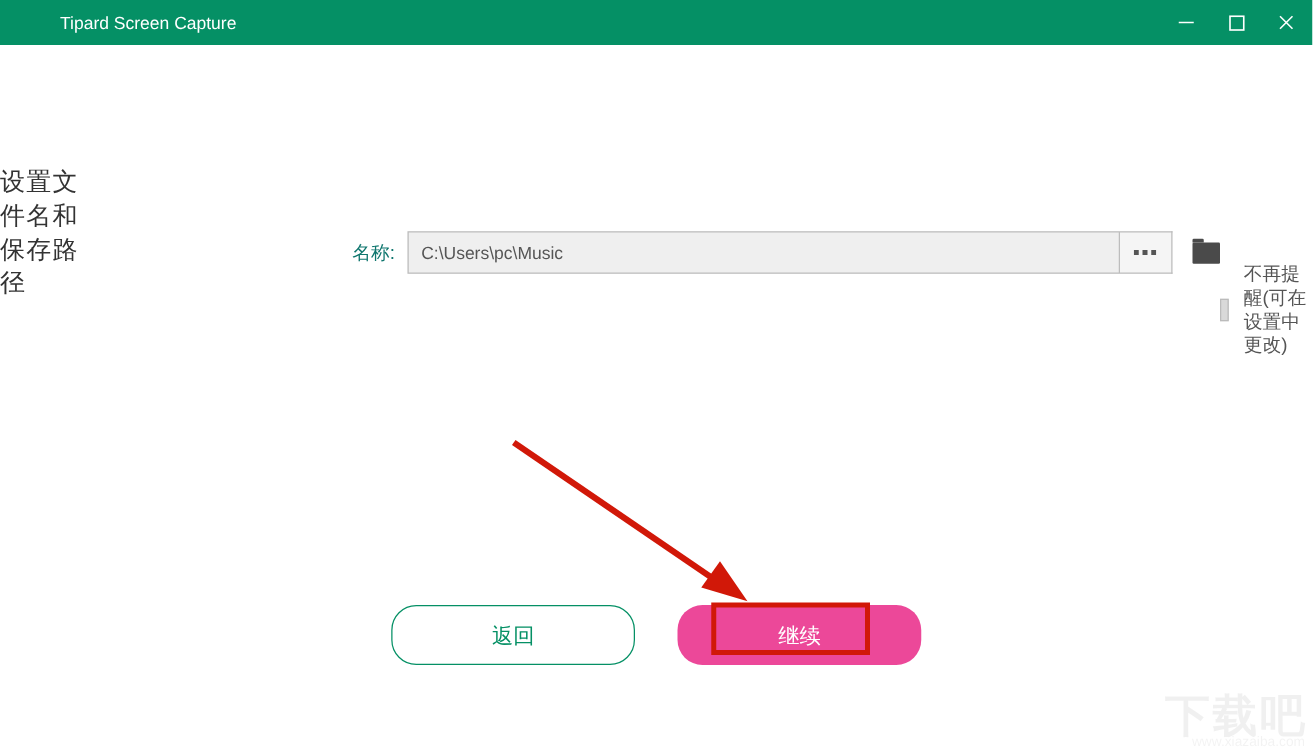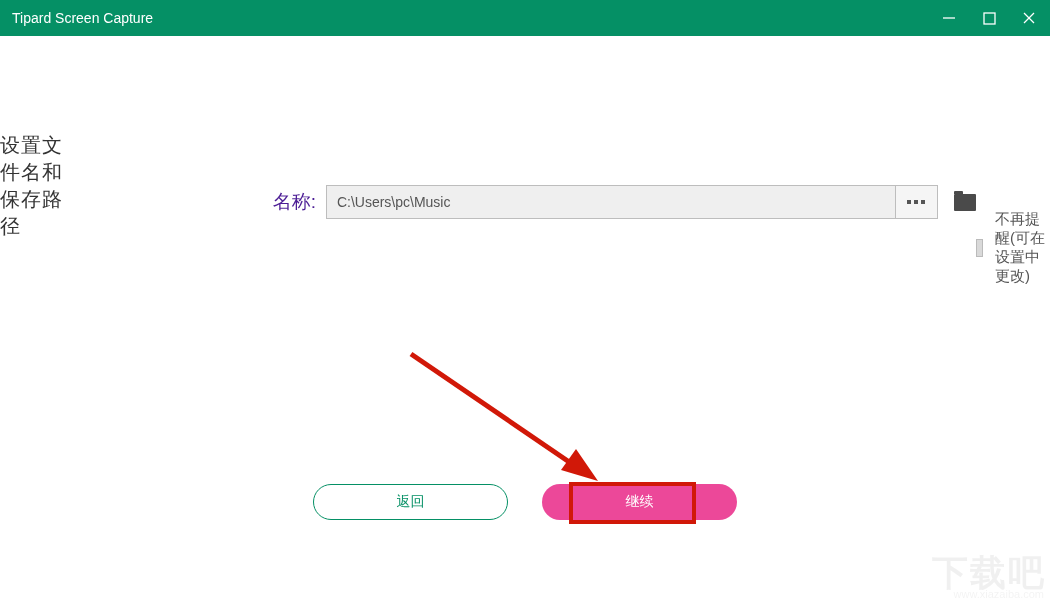--- a/index.html
+++ b/index.html
@@ -13,21 +13,21 @@
     }
     .titlebar {
       height: 36px;
       background: #059065;
       display: flex;
       align-items: center;
       padding: 0 12px;
       color: #fff;
       font-size: 14px;
     }
-    .titlebar-title { flex: 1; }
+    .titlebar-title { flex: 1; margin-left: 36px; }
     .win-controls { display: flex; gap: 22px; align-items: center; }
     .win-btn {
       cursor: pointer;
       display: flex;
       align-items: center;
       justify-content: center;
       width: 18px;
       height: 18px;
     }
     .win-btn svg { display: block; }
@@ -47,22 +47,22 @@
     }
     .form-row {
       display: flex;
       align-items: center;
       margin-bottom: 20px;
     }
     .form-label {
       width: 250px;
       text-align: right;
       padding-right: 10px;
-      font-size: 19px;
-      color: #4c1d95;
+      font-size: 15px;
+      color: #0f766e;
     }
     .form-input {
       width: 560px;
       height: 34px;
       border: 1px solid #bdbdbd;
       background: #f9f9f9;
       padding: 0 10px;
       font-size: 14px;
       color: #555;
       outline: none;
@@ -125,23 +125,23 @@
     .buttons {
       position: absolute;
       left: 0; right: 0;
       top: 484px;
       display: flex;
       justify-content: center;
       gap: 34px;
     }
     .btn {
       width: 195px;
-      height: 36px;
+      height: 48px;
       border-radius: 20px;
-      font-size: 14px;
+      font-size: 17px;
       display: flex;
       align-items: center;
       justify-content: center;
       cursor: pointer;
     }
     .btn-back {
       border: 1.5px solid #059065;
       color: #059065;
       background: #fff;
     }

